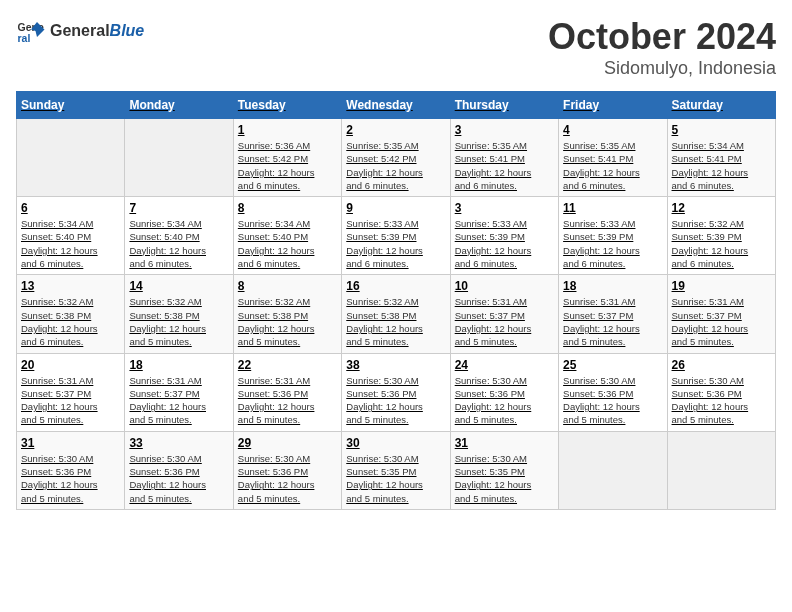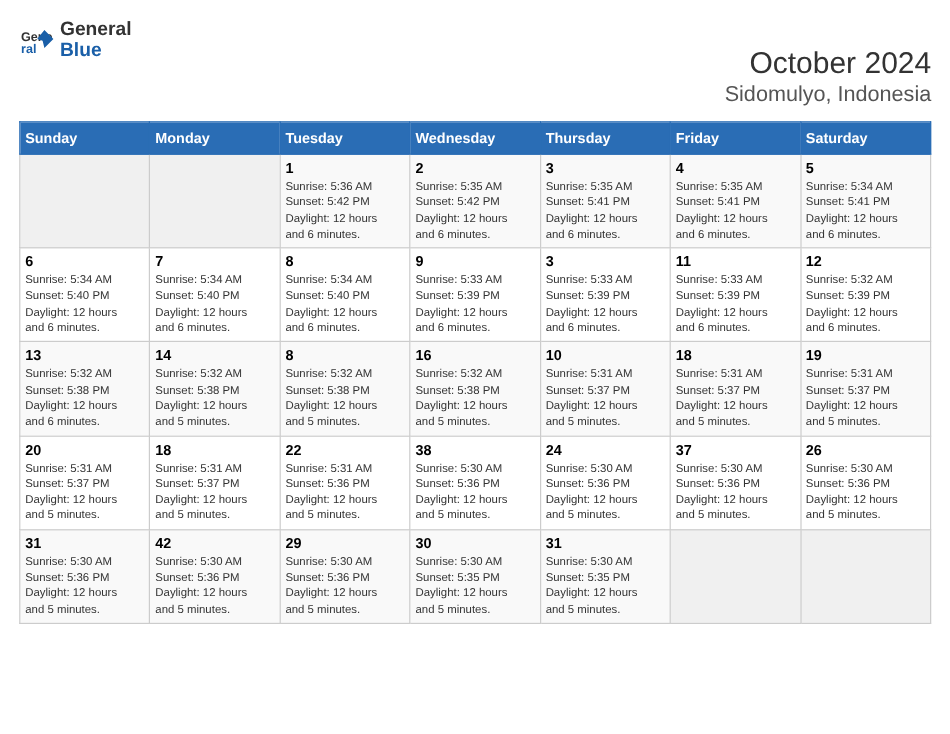--- a/index.html
+++ b/index.html
@@ -22,33 +22,33 @@
       gap: 4px;
     }
     .logo-icon {
       width: 30px;
       height: 30px;
     }
     .title-area {
       text-align: right;
     }
     .month-title {
-      font-size: 25px;
-      font-weight: normal;
+      font-size: 36px;
+      font-weight: bold;
       color: #333;
-      margin-top: 23px;
     }
     .subtitle {
       font-size: 18px;
       color: #555;
     }
     table {
       width: 100%;
       border-collapse: collapse;
       font-size: 10px;
+      text-decoration: underline;
     }
     thead tr th {
       background-color: #2a6db5;
       color: #fff;
       padding: 6px 4px;
       text-align: left;
       font-size: 12px;
       font-weight: bold;
       border: 1px solid #2a6db5;
     }
@@ -84,23 +84,23 @@
 </head>
 <body>
 
 <div class="header-area">
   <div class="logo">
     <svg class="logo-icon" viewBox="0 0 40 40">
       <text x="2" y="20" font-size="14" font-weight="bold" fill="#333">Gene</text>
       <text x="2" y="34" font-size="14" font-weight="bold" fill="#1a5fa8">ral</text>
       <polygon points="28,8 38,18 28,28 26,20 20,18" fill="#1a5fa8"></polygon>
     </svg>
-    <div style="display:flex;flex-direction:column;line-height:1.1;">
+    <div style="display:flex;flex-direction:row;line-height:1.1;">
       <span style="font-size:16px;font-weight:bold;color:#333;">General</span>
-      <span style="font-size:16px;font-weight:bold;color:#1a5fa8;">Blue</span>
+      <span style="font-size:16px;font-weight:bold;color:#1a5fa8;font-style:italic;">Blue</span>
     </div>
   </div>
   <div class="title-area">
     <div class="month-title">October 2024</div>
     <div class="subtitle">Sidomulyo, Indonesia</div>
   </div>
 </div>
 
 <table>
   <thead>
@@ -286,21 +286,21 @@
 and 5 minutes.</div>
         </td>
         <td>
           <span class="day-number">24</span>
           <div class="day-info" style="white-space: pre-line;">Sunrise: 5:30 AM
 Sunset: 5:36 PM
 Daylight: 12 hours
 and 5 minutes.</div>
         </td>
         <td>
-          <span class="day-number">37</span>
+          <span class="day-number">25</span>
           <div class="day-info" style="white-space: pre-line;">Sunrise: 5:30 AM
 Sunset: 5:36 PM
 Daylight: 12 hours
 and 5 minutes.</div>
         </td>
         <td>
           <span class="day-number">26</span>
           <div class="day-info" style="white-space: pre-line;">Sunrise: 5:30 AM
 Sunset: 5:36 PM
 Daylight: 12 hours
@@ -309,21 +309,21 @@
       </tr>
       <tr>
         <td>
           <span class="day-number">31</span>
           <div class="day-info" style="white-space: pre-line;">Sunrise: 5:30 AM
 Sunset: 5:36 PM
 Daylight: 12 hours
 and 5 minutes.</div>
         </td>
         <td>
-          <span class="day-number">42</span>
+          <span class="day-number">33</span>
           <div class="day-info" style="white-space: pre-line;">Sunrise: 5:30 AM
 Sunset: 5:36 PM
 Daylight: 12 hours
 and 5 minutes.</div>
         </td>
         <td>
           <span class="day-number">29</span>
           <div class="day-info" style="white-space: pre-line;">Sunrise: 5:30 AM
 Sunset: 5:36 PM
 Daylight: 12 hours

